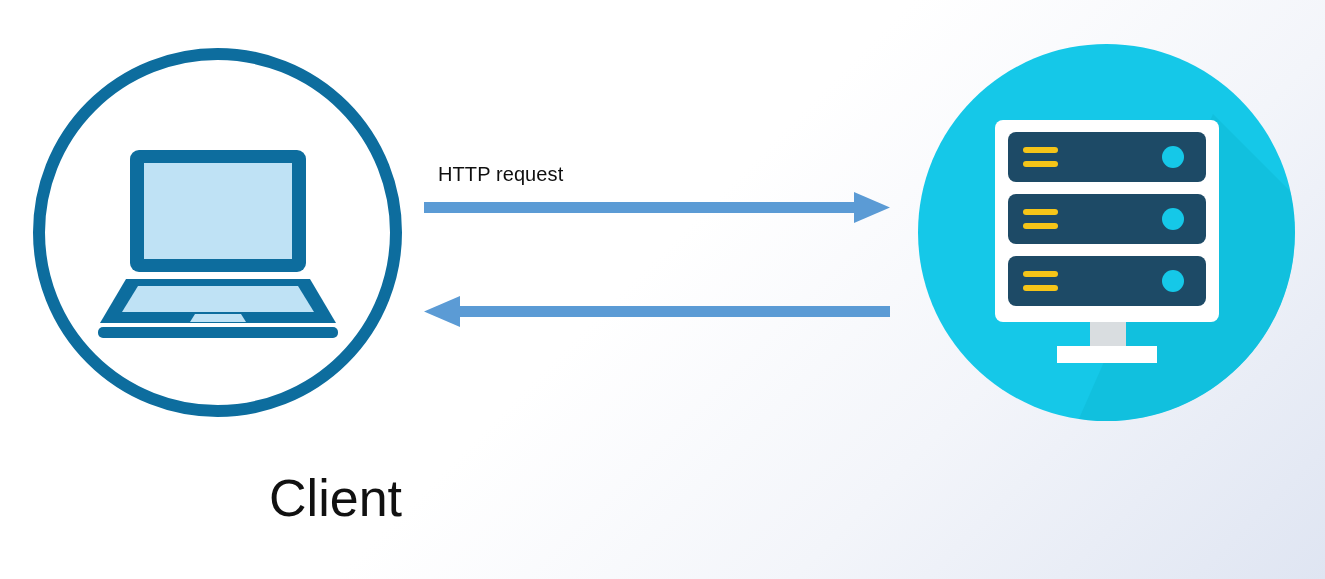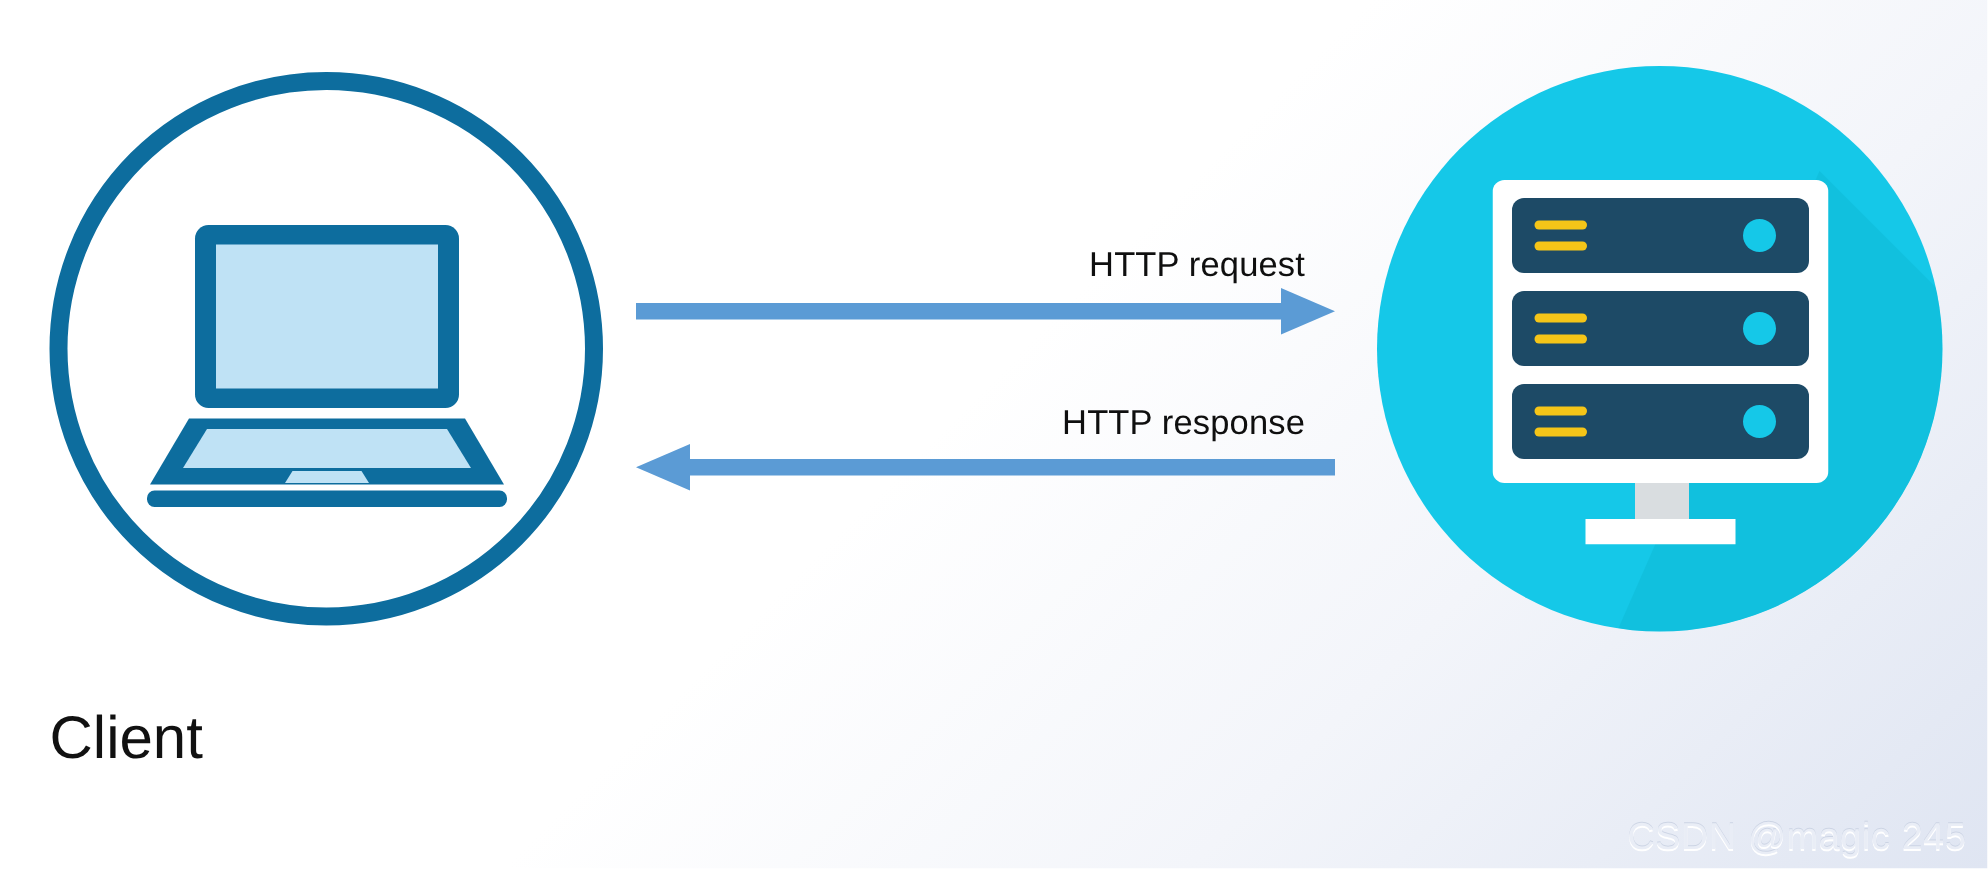--- a/index.html
+++ b/index.html
@@ -44,25 +44,25 @@
     width: 466px;
     height: 40px;
   }
   #request-arrow-row { top: 188px; }
   #response-arrow-row { top: 292px; }
 
   .arrow-svg { display: block; width: 466px; height: 40px; }
 
   .arrow-label {
     position: absolute;
-    left: 404px;
+    left: 438px;
     width: 466px;
-    text-align: right;
+    text-align: left;
     color: #0f0f0f;
-    font-size: 23px;
+    font-size: 20px;
     letter-spacing: 0.1px;
     white-space: nowrap;
   }
   #request-label { top: 163px; }
   #response-label { top: 268px; }
 
   
   #server-circle {
     position: absolute;
     left: 918px;
@@ -83,23 +83,23 @@
     position: absolute;
     left: 77px;
     top: 76px;
     width: 224px;
     height: 243px;
   }
 
   
   .caption {
     position: absolute;
-    text-align: left;
+    text-align: right;
     color: #111111;
-    font-size: 40px;
+    font-size: 52px;
     line-height: 1;
     white-space: nowrap;
   }
   #client-caption { left: 33px; top: 472px; width: 369px; }
   #server-caption { left: 918px; top: 472px; width: 377px; }
 
   
   #watermark {
     position: absolute;
     right: 14px;
@@ -139,21 +139,20 @@
 
   <div class="arrow-label" id="request-label">HTTP request</div>
 
   <div class="arrow-row" id="request-arrow-row">
     <svg class="arrow-svg" viewBox="0 0 466 40" width="466" height="40" aria-hidden="true">
       <rect x="0" y="14" width="434" height="11" fill="#5b9bd5"></rect>
       <polygon points="430,4 466,19.5 430,35" fill="#5b9bd5"></polygon>
     </svg>
   </div>
 
-  <div class="arrow-label" id="response-label">HTTP response</div>
 
   <div class="arrow-row" id="response-arrow-row">
     <svg class="arrow-svg" viewBox="0 0 466 40" width="466" height="40" aria-hidden="true">
       <rect x="32" y="14" width="434" height="11" fill="#5b9bd5"></rect>
       <polygon points="36,4 0,19.5 36,35" fill="#5b9bd5"></polygon>
     </svg>
   </div>
 
   <div id="server-circle">
     <svg id="server-circle-shadow" viewBox="0 0 377 377" width="377" height="377" aria-hidden="true">
@@ -188,15 +187,14 @@
         <circle cx="178" cy="161" r="11" fill="#15c8e8"></circle>
 
         <rect x="95" y="202" width="36" height="24" fill="#d9dde0"></rect>
 
         <rect x="62" y="226" width="100" height="17" fill="#ffffff"></rect>
       </svg>
     </div>
   </div>
 
 
-  <div id="watermark">CSDN @magic 245</div>
 
 </div>
 
 </body></html>

